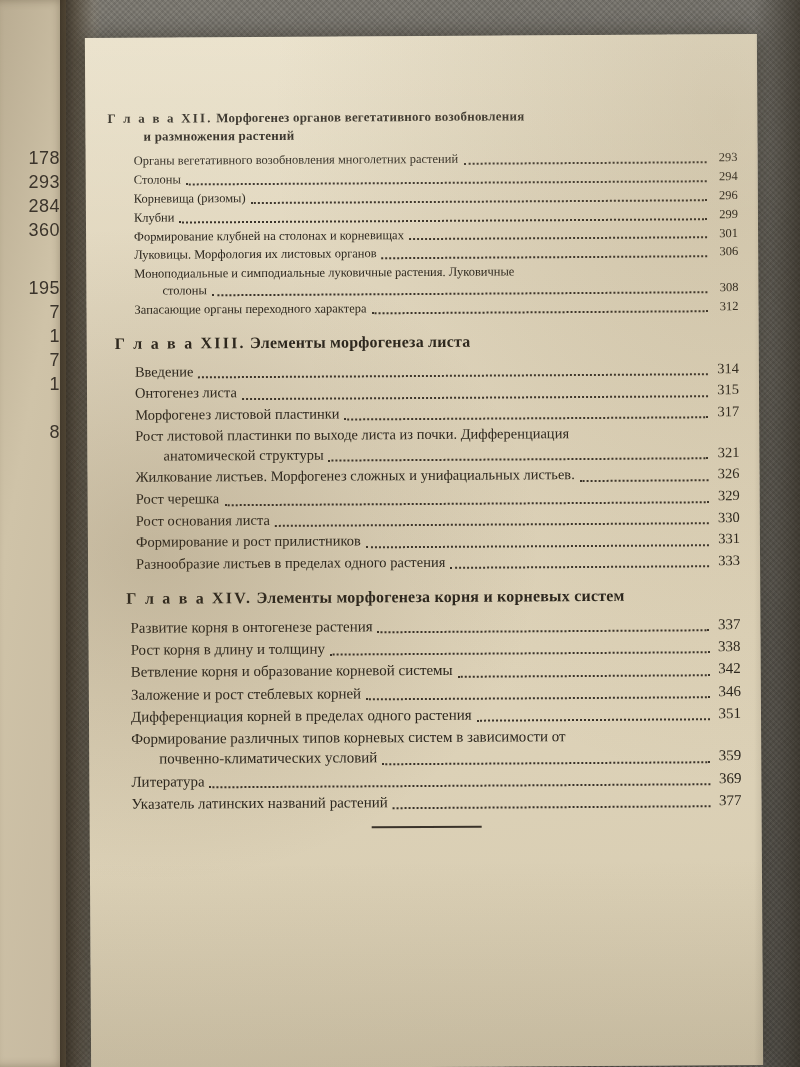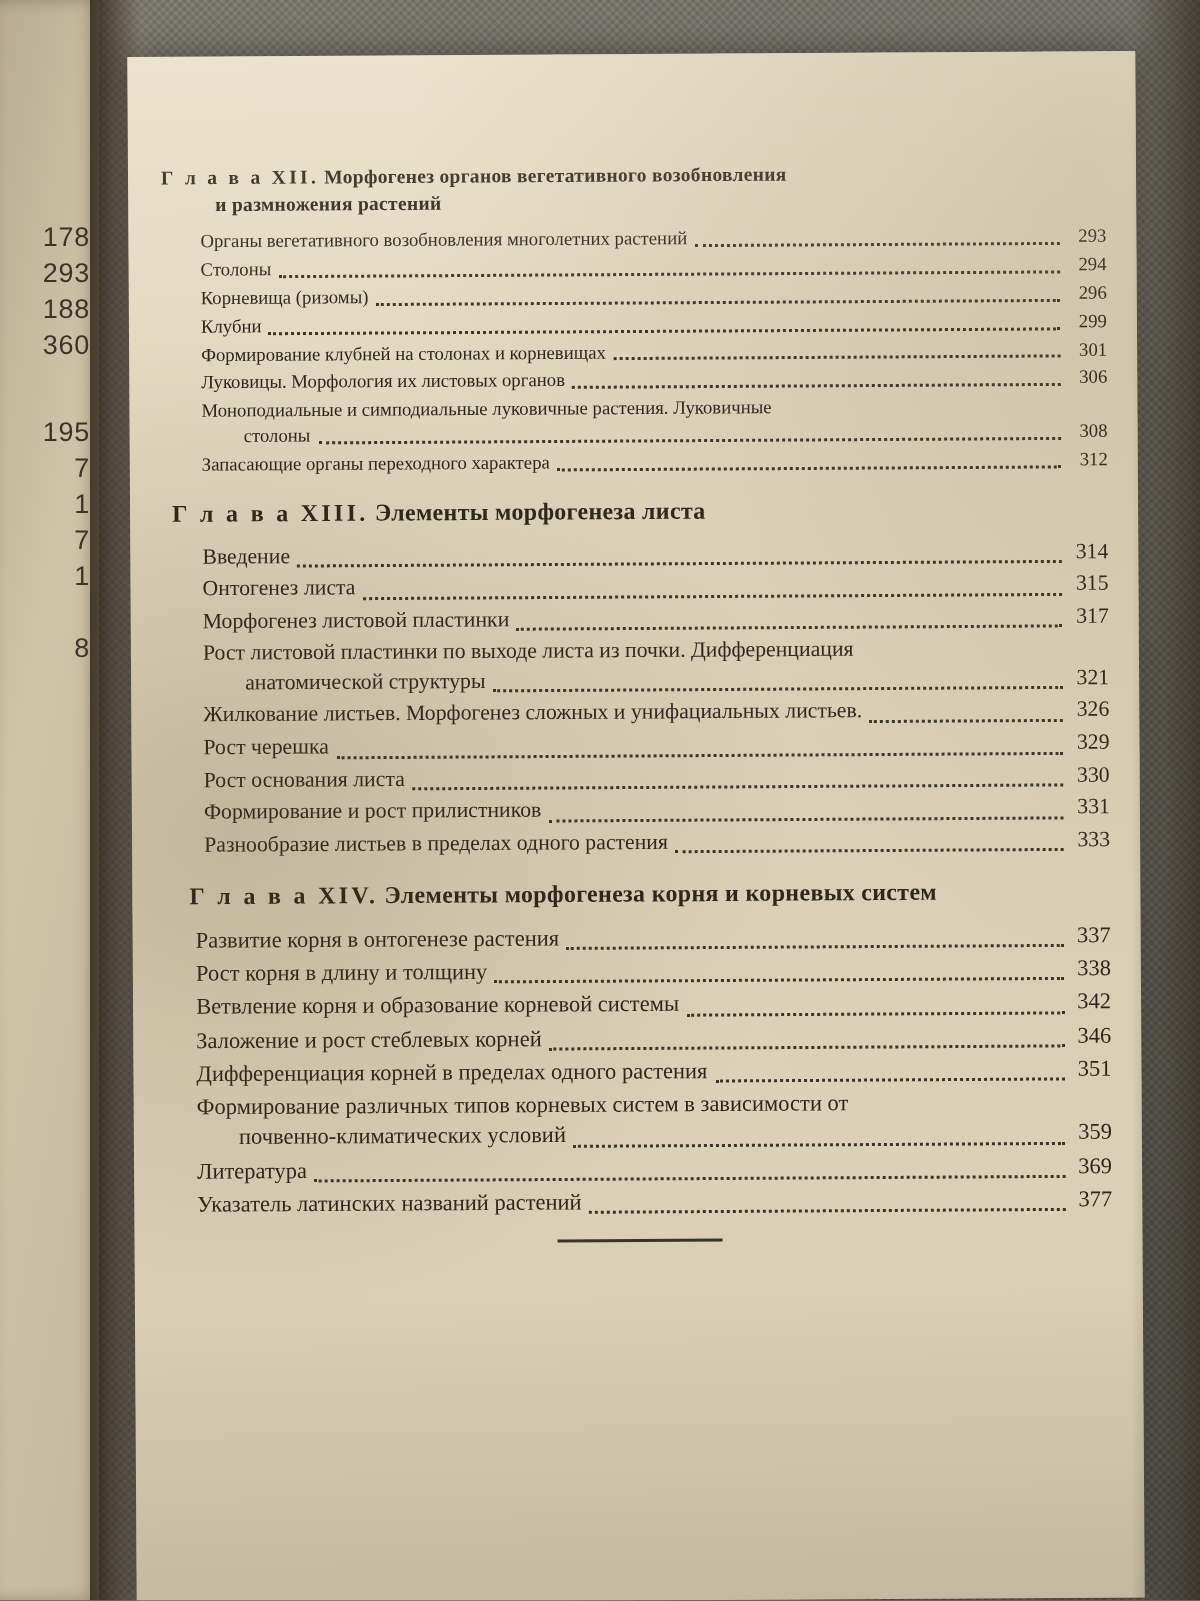--- a/index.html
+++ b/index.html
@@ -134,21 +134,21 @@
   }
 </style>
 </head>
 <body>
 
 <div id="page">
 
   <div class="left-page">
     <div class="lnum" style="top:148px">178</div>
     <div class="lnum" style="top:172px">293</div>
-    <div class="lnum" style="top:196px">188</div>
+    <div class="lnum" style="top:196px">284</div>
     <div class="lnum" style="top:220px">360</div>
     <div class="lnum" style="top:278px">195</div>
     <div class="lnum" style="top:302px">7</div>
     <div class="lnum" style="top:326px">1</div>
     <div class="lnum" style="top:350px">7</div>
     <div class="lnum" style="top:374px">1</div>
     <div class="lnum" style="top:422px">8</div>
   </div>
 
   <div class="gutter"></div>

